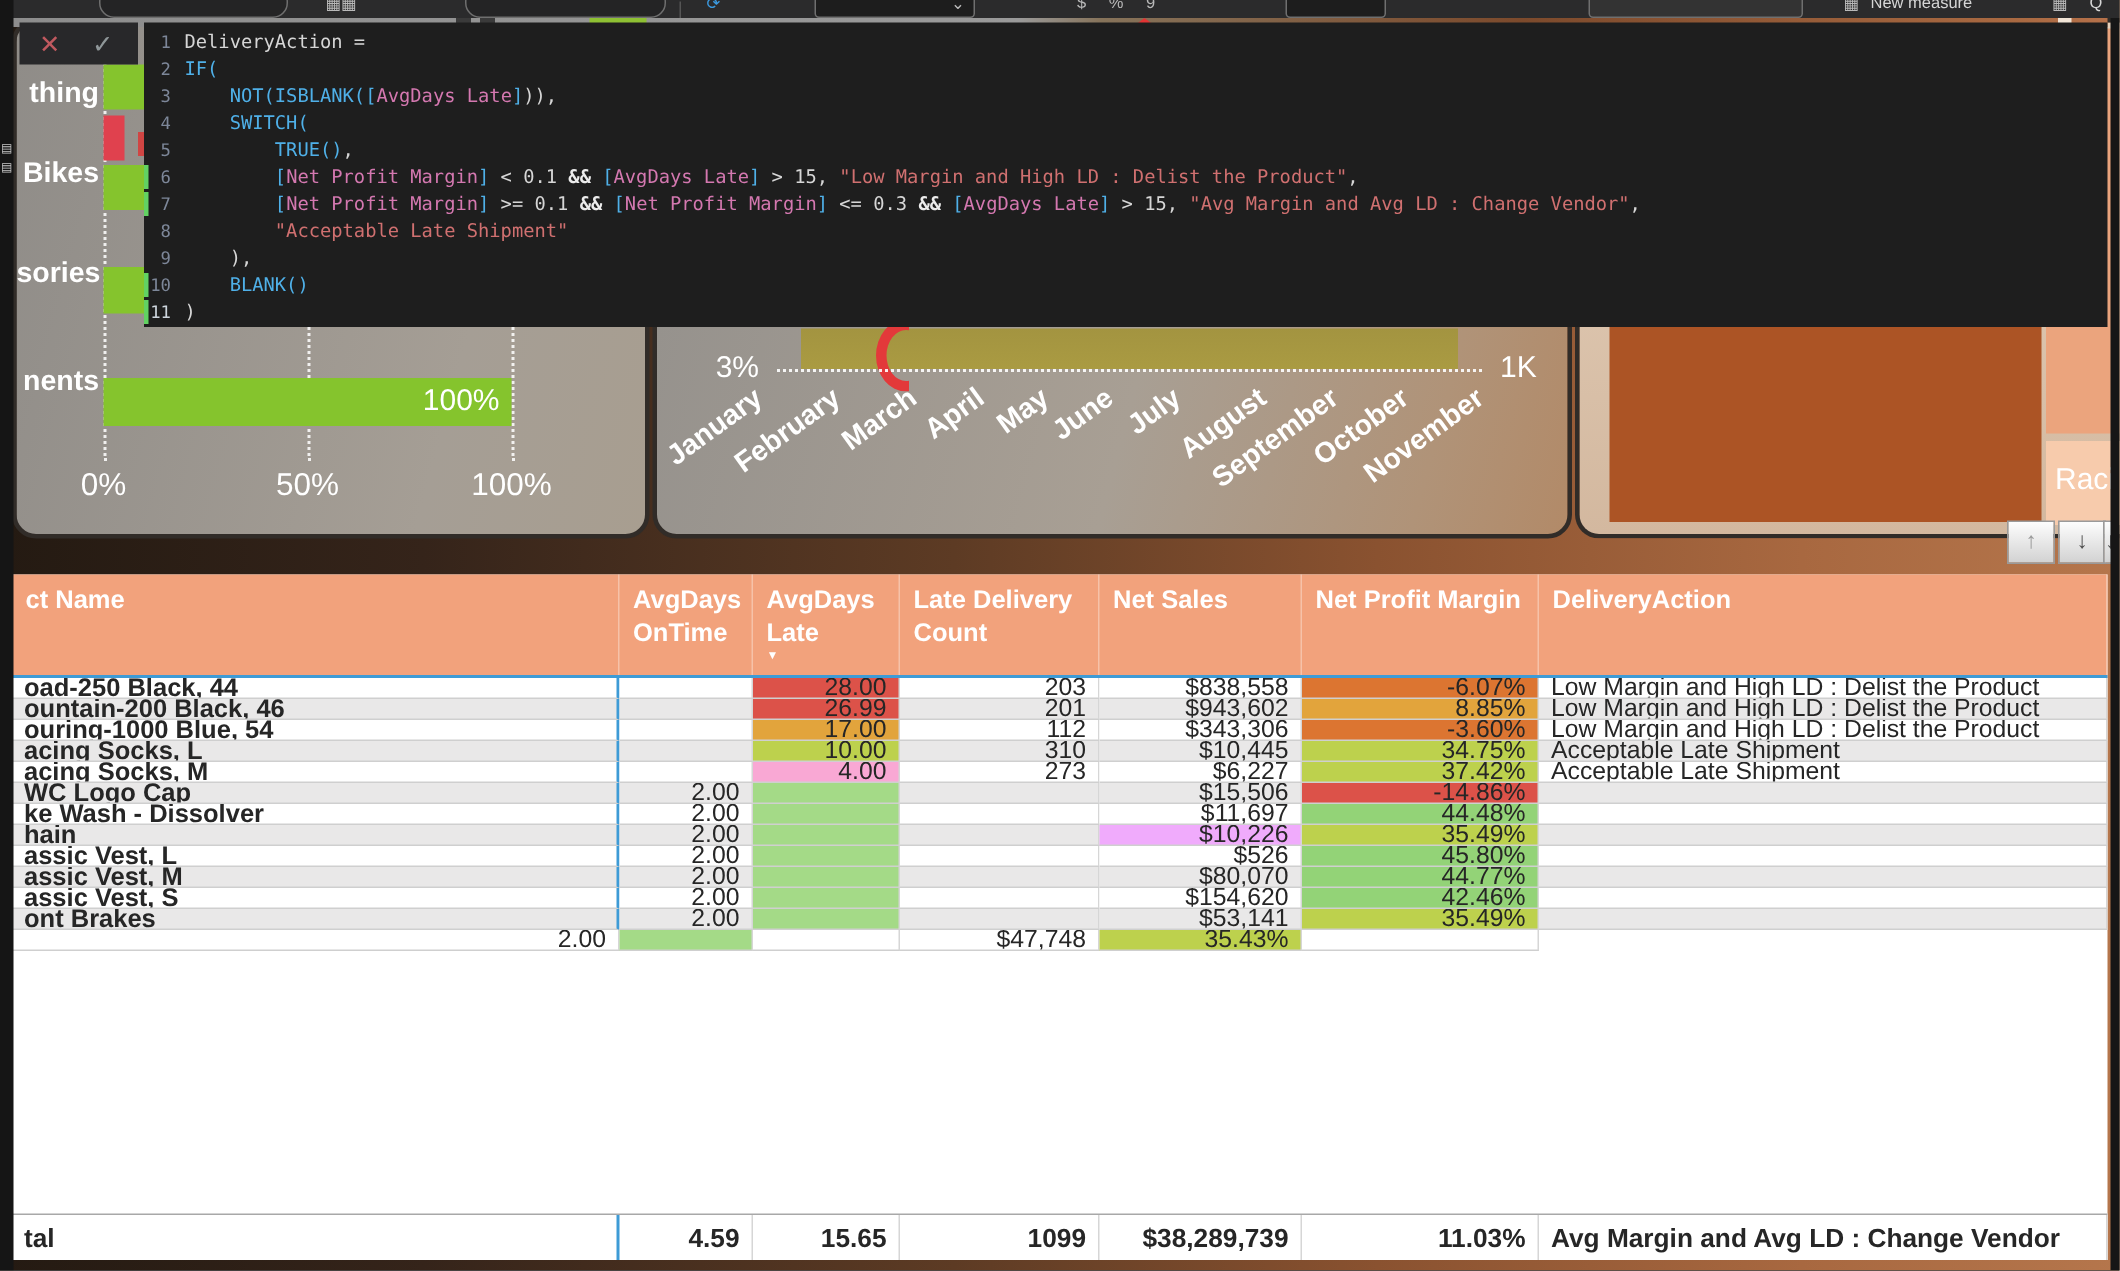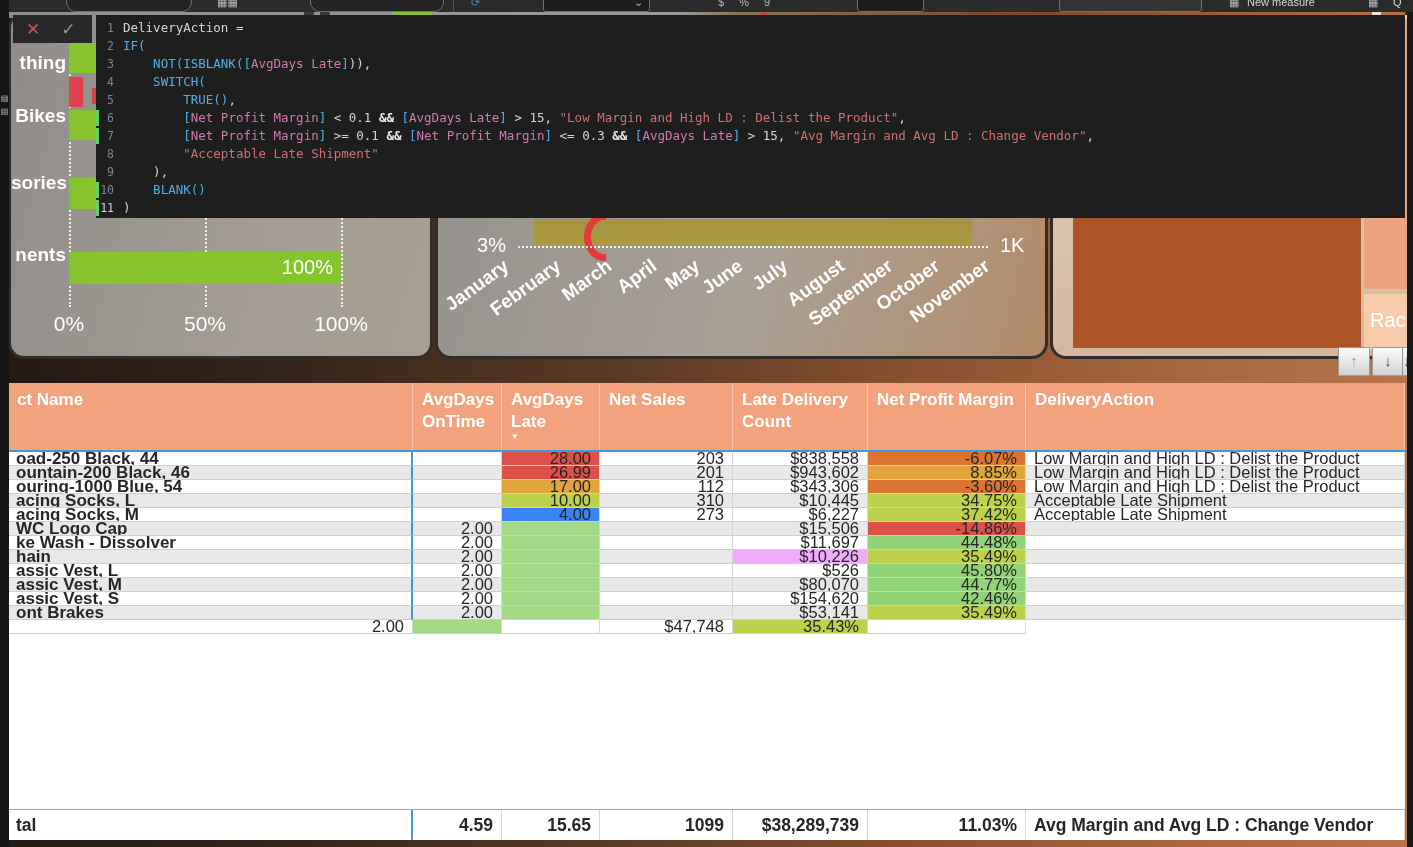--- a/index.html
+++ b/index.html
@@ -177,22 +177,22 @@
         <div class="code-line"><span class="mod-bar"></span><span class="ln ln-active">11</span><span class="tok-d">)</span></div>
       </div>
   </div>
   <div id="err-marker"></div>
 
   <div id="table">
     <div id="t-head" class="t-grid" style="background: rgb(242, 162, 124);">
         <div class="h-cell"><span>ct Name</span></div>
         <div class="h-cell"><span>AvgDays OnTime</span></div>
         <div class="h-cell"><span>AvgDays Late</span><span class="sort-arrow">▼</span></div>
+        <div class="h-cell"><span>Late Delivery Count</span></div>
         <div class="h-cell"><span>Net Sales</span></div>
-        <div class="h-cell"><span>Late Delivery Count</span></div>
         <div class="h-cell"><span>Net Profit Margin</span></div>
         <div class="h-cell"><span>DeliveryAction</span></div>
       </div>
     <div id="t-rows">
         <div class="t-row t-grid">
           <div class="t-cell t-name" style="background: rgb(255, 255, 255); border-right-color: rgb(62, 155, 214);">oad-250 Black, 44</div>
           <div class="t-cell t-num" style="background: rgb(255, 255, 255);"></div>
           <div class="t-cell t-num" style="background: rgb(220, 82, 73);">28.00</div>
           <div class="t-cell t-num" style="background: rgb(255, 255, 255);">203</div>
           <div class="t-cell t-num" style="background: rgb(255, 255, 255);">$838,558</div>
@@ -222,21 +222,21 @@
           <div class="t-cell t-num" style="background: rgb(233, 232, 232);"></div>
           <div class="t-cell t-num" style="background: rgb(189, 209, 77);">10.00</div>
           <div class="t-cell t-num" style="background: rgb(233, 232, 232);">310</div>
           <div class="t-cell t-num" style="background: rgb(233, 232, 232);">$10,445</div>
           <div class="t-cell t-num" style="background: rgb(189, 209, 77);">34.75%</div>
           <div class="t-cell" style="background: rgb(233, 232, 232);">Acceptable Late Shipment</div>
         </div>
         <div class="t-row t-grid">
           <div class="t-cell t-name" style="background: rgb(255, 255, 255); border-right-color: rgb(62, 155, 214);">acing Socks, M</div>
           <div class="t-cell t-num" style="background: rgb(255, 255, 255);"></div>
-          <div class="t-cell t-num" style="background: #3b82f6; padding-left: 44px;">4.00</div>
+          <div class="t-cell t-num" style="background: #f9a8d4; padding-left: 44px;">4.00</div>
           <div class="t-cell t-num" style="background: rgb(255, 255, 255);">273</div>
           <div class="t-cell t-num" style="background: rgb(255, 255, 255);">$6,227</div>
           <div class="t-cell t-num" style="background: rgb(189, 209, 77);">37.42%</div>
           <div class="t-cell" style="background: rgb(255, 255, 255);">Acceptable Late Shipment</div>
         </div>
         <div class="t-row t-grid">
           <div class="t-cell t-name" style="background: rgb(233, 232, 232); border-right-color: rgb(62, 155, 214);">WC Logo Cap</div>
           <div class="t-cell t-num" style="background: rgb(233, 232, 232);">2.00</div>
           <div class="t-cell t-num" style="background: rgb(164, 218, 135);"></div>
           <div class="t-cell t-num" style="background: rgb(233, 232, 232);"></div>

